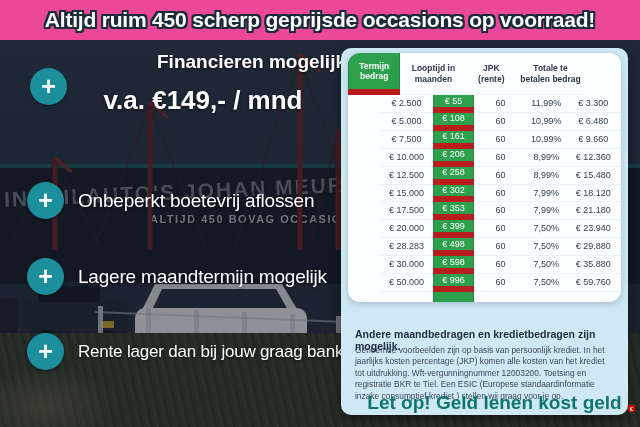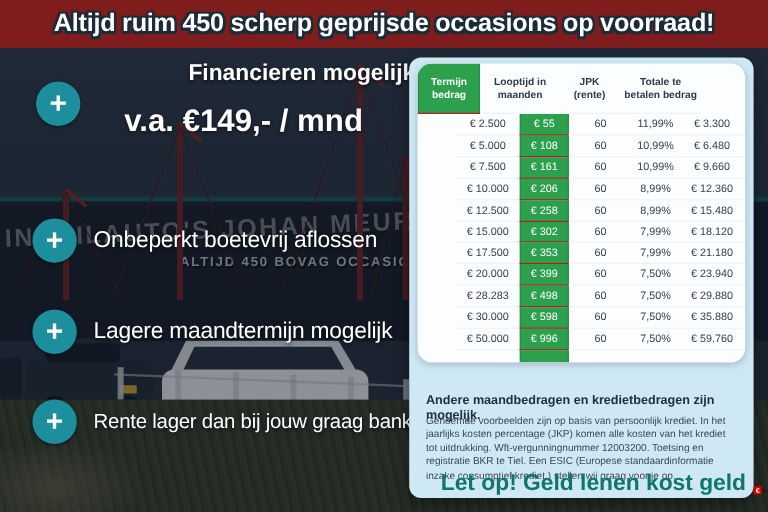--- a/index.html
+++ b/index.html
@@ -1,20 +1,20 @@
 <!DOCTYPE html>
 <html><head>
 <meta charset="utf-8">
 <style>
   html,body{margin:0;padding:0;background:#000;}
   .stage{position:relative;width:640px;height:427px;overflow:hidden;
          font-family:"Liberation Sans",sans-serif;background:#222c38;}
 
   
-  .banner{position:absolute;left:0;top:0;width:640px;height:40px;background:#7f1d1d;
+  .banner{position:absolute;left:0;top:0;width:640px;height:40px;background:#ec4899;
           display:flex;align-items:center;justify-content:center;z-index:6;}
   .banner span{color:#fff;font-weight:bold;font-size:21px;letter-spacing:-.2px;white-space:nowrap;
       text-shadow:-2px -2px 0 #1c2b3a,2px -2px 0 #1c2b3a,-2px 2px 0 #1c2b3a,2px 2px 0 #1c2b3a,
                   0 -2px 0 #1c2b3a,0 2px 0 #1c2b3a,-2px 0 0 #1c2b3a,2px 0 0 #1c2b3a;}
 
   
   .photo{position:absolute;left:0;top:40px;width:640px;height:387px;overflow:hidden;
          background:linear-gradient(#2c3748 0%,#27323f 40%,#232d3a 60%);}
   .building{position:absolute;left:0;top:128px;width:100%;height:116px;background:#151d27;}
   .roof{position:absolute;left:0;top:124px;width:100%;height:15px;background:#135f5e;opacity:.8;}
@@ -50,21 +50,21 @@
         border-radius:12px;box-shadow:0 2px 6px rgba(40,60,80,.25);overflow:hidden;
         display:flex;flex-direction:column;}
   .trow,.thead{display:flex;align-items:stretch;}
   .thead{height:42px;flex:0 0 42px;}
   .trow{flex:1 1 auto;padding-left:32px;}
   .tfill{flex:0 0 10px;}
   .tc{display:flex;align-items:center;justify-content:center;text-align:center;
       font-size:9px;color:#36434f;border-bottom:1px solid #eef2f5;line-height:1.2;}
   .c0{width:22%;} .c1{width:17%;} .c2{width:22%;} .c3{width:16%;} .c4{width:23%;text-align:center;}
   .thead .tc{font-weight:bold;font-size:8.5px;color:#2b3a4a;padding:0 3px;}
-  .green{background:#2da04e;color:#fff;border-bottom:1px solid #b91c1c;
+  .green{background:#2da04e;color:#fff;border-bottom:6px solid #b91c1c;
          box-shadow:inset 1px 0 0 #258a41,inset -1px 0 0 #258a41;}
   .thead .green{font-weight:bold;color:#fff;}
   .nb{border-bottom:none;}
 
   .andere{position:absolute;left:14px;top:280px;width:260px;font-weight:bold;
           font-size:10.5px;color:#203040;}
   .smallprint{position:absolute;left:14px;top:297px;width:257px;font-size:8.4px;
               line-height:1.36;color:#3b4855;}
   .warning{position:absolute;left:0;top:344px;width:100%;display:flex;align-items:center;
            justify-content:center;gap:5px;font-weight:bold;font-size:19px;color:#0f766e;padding-left:26px;}

